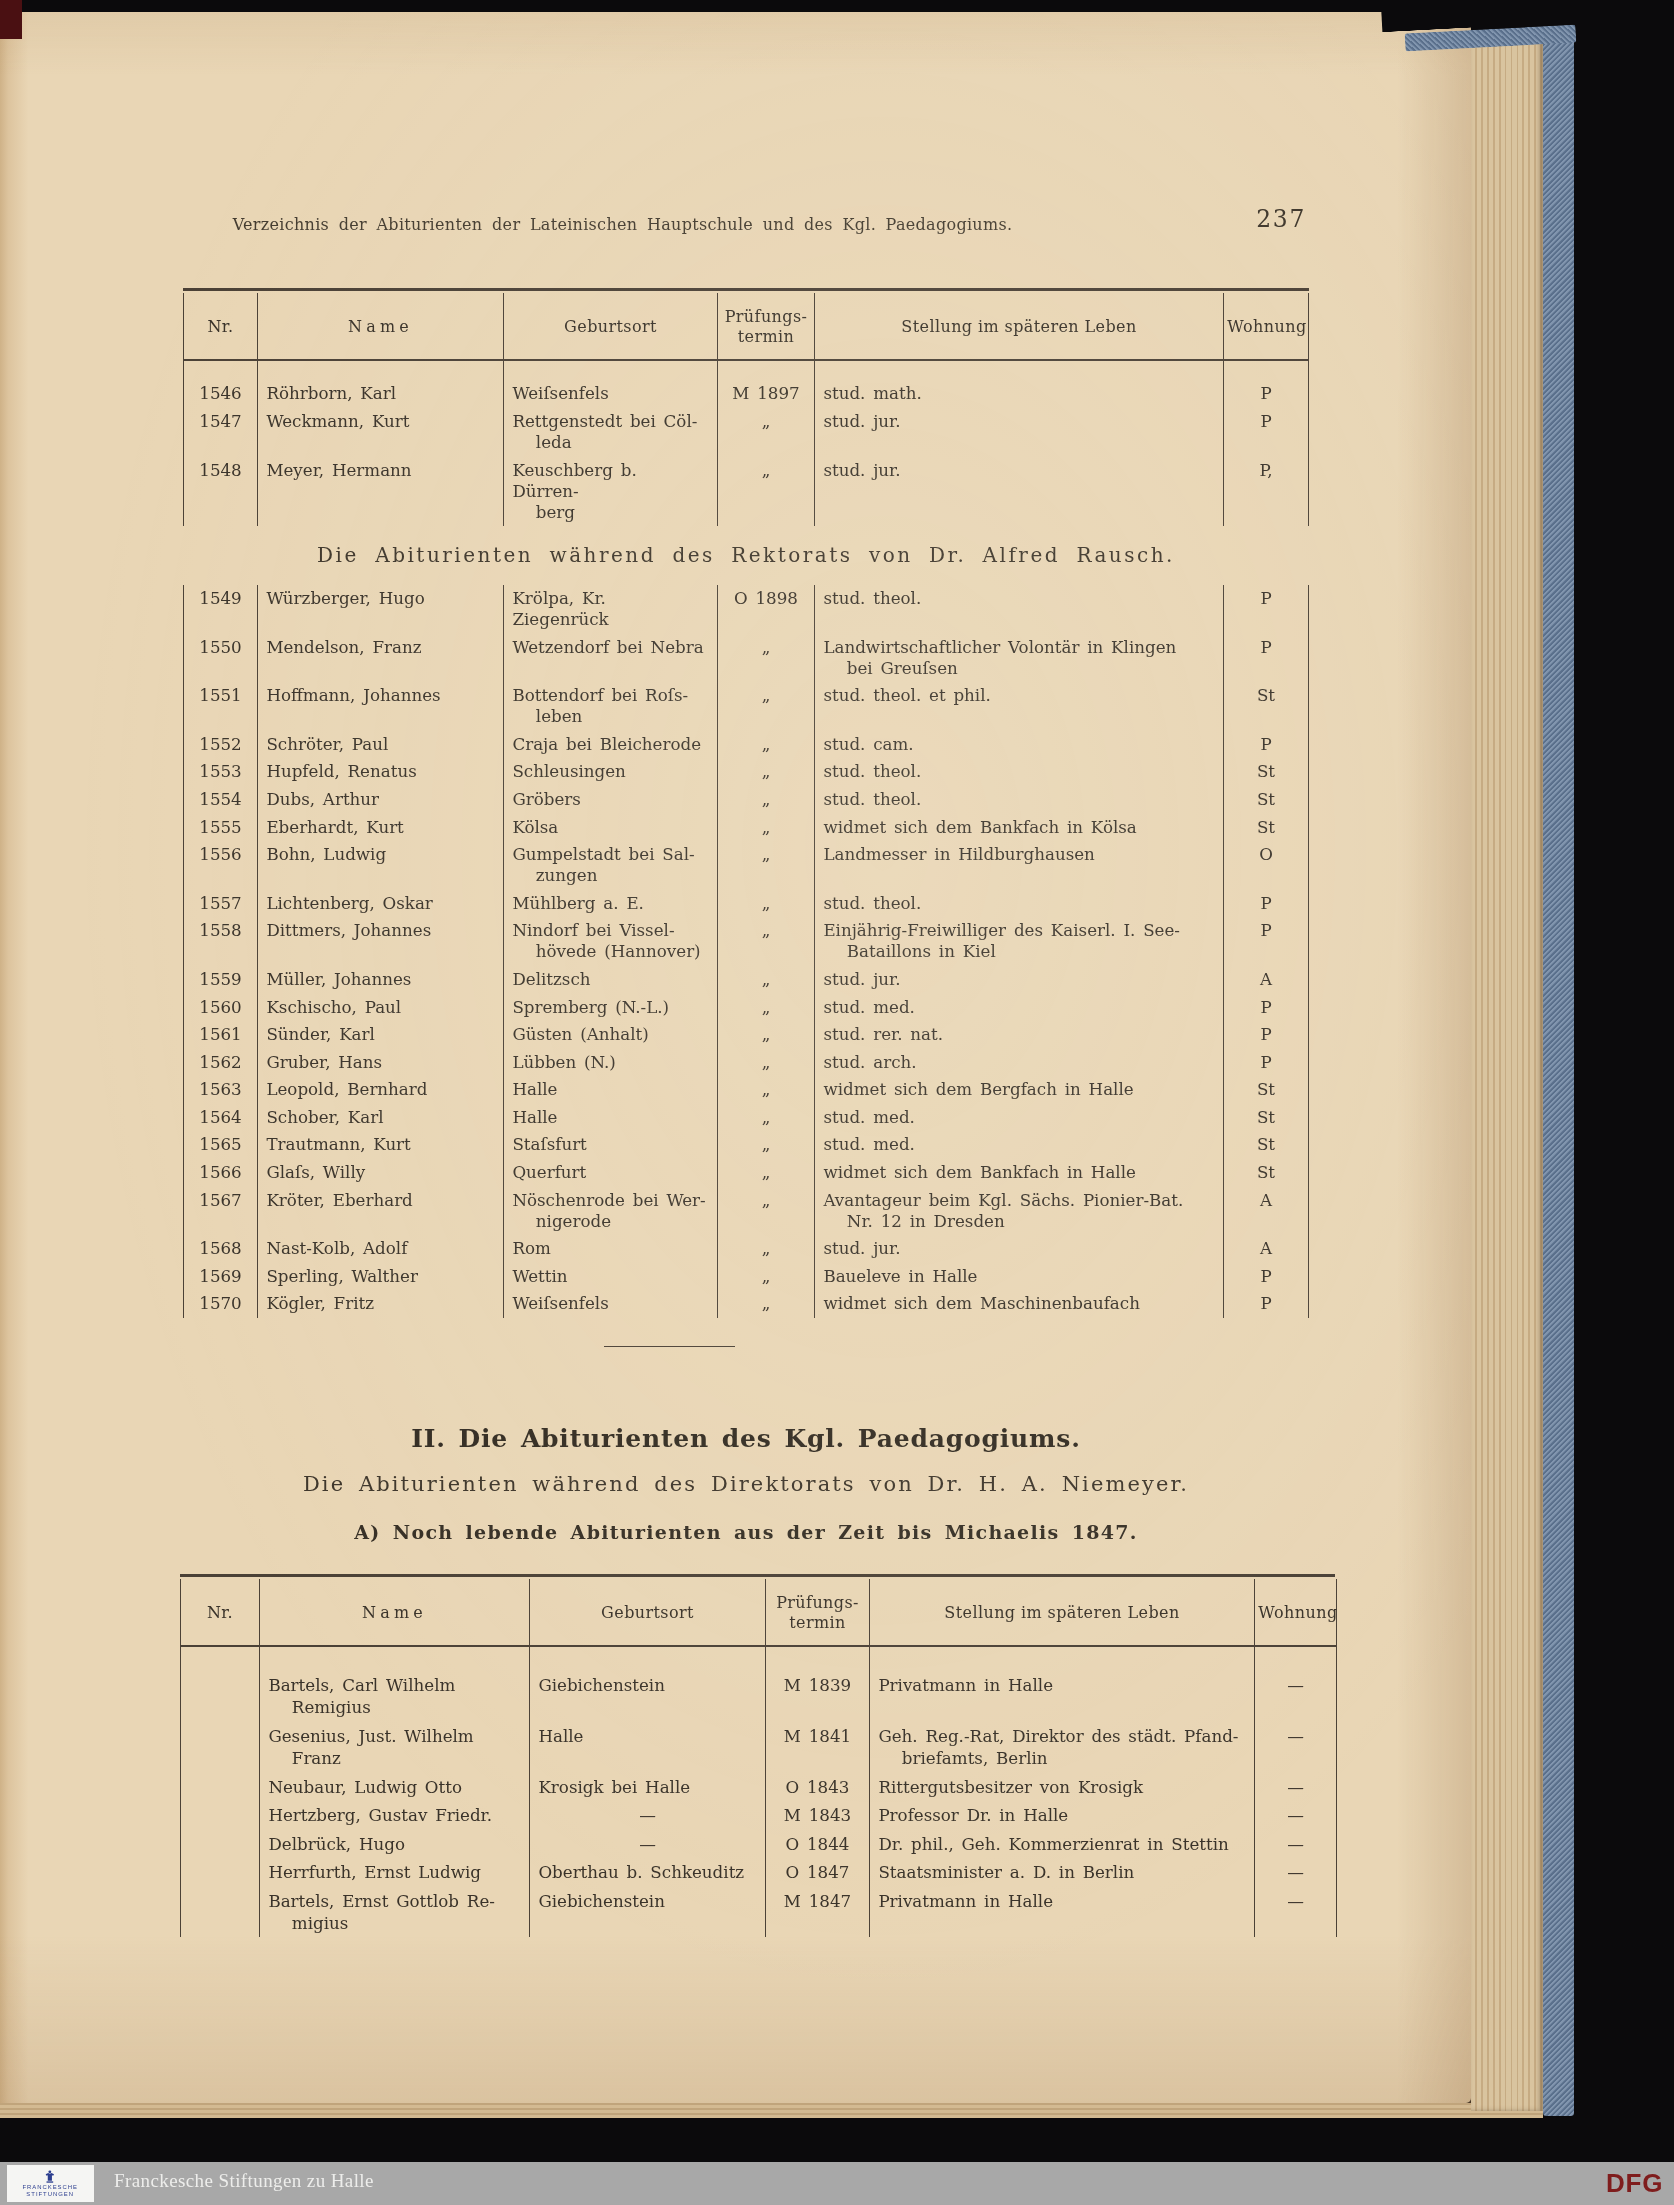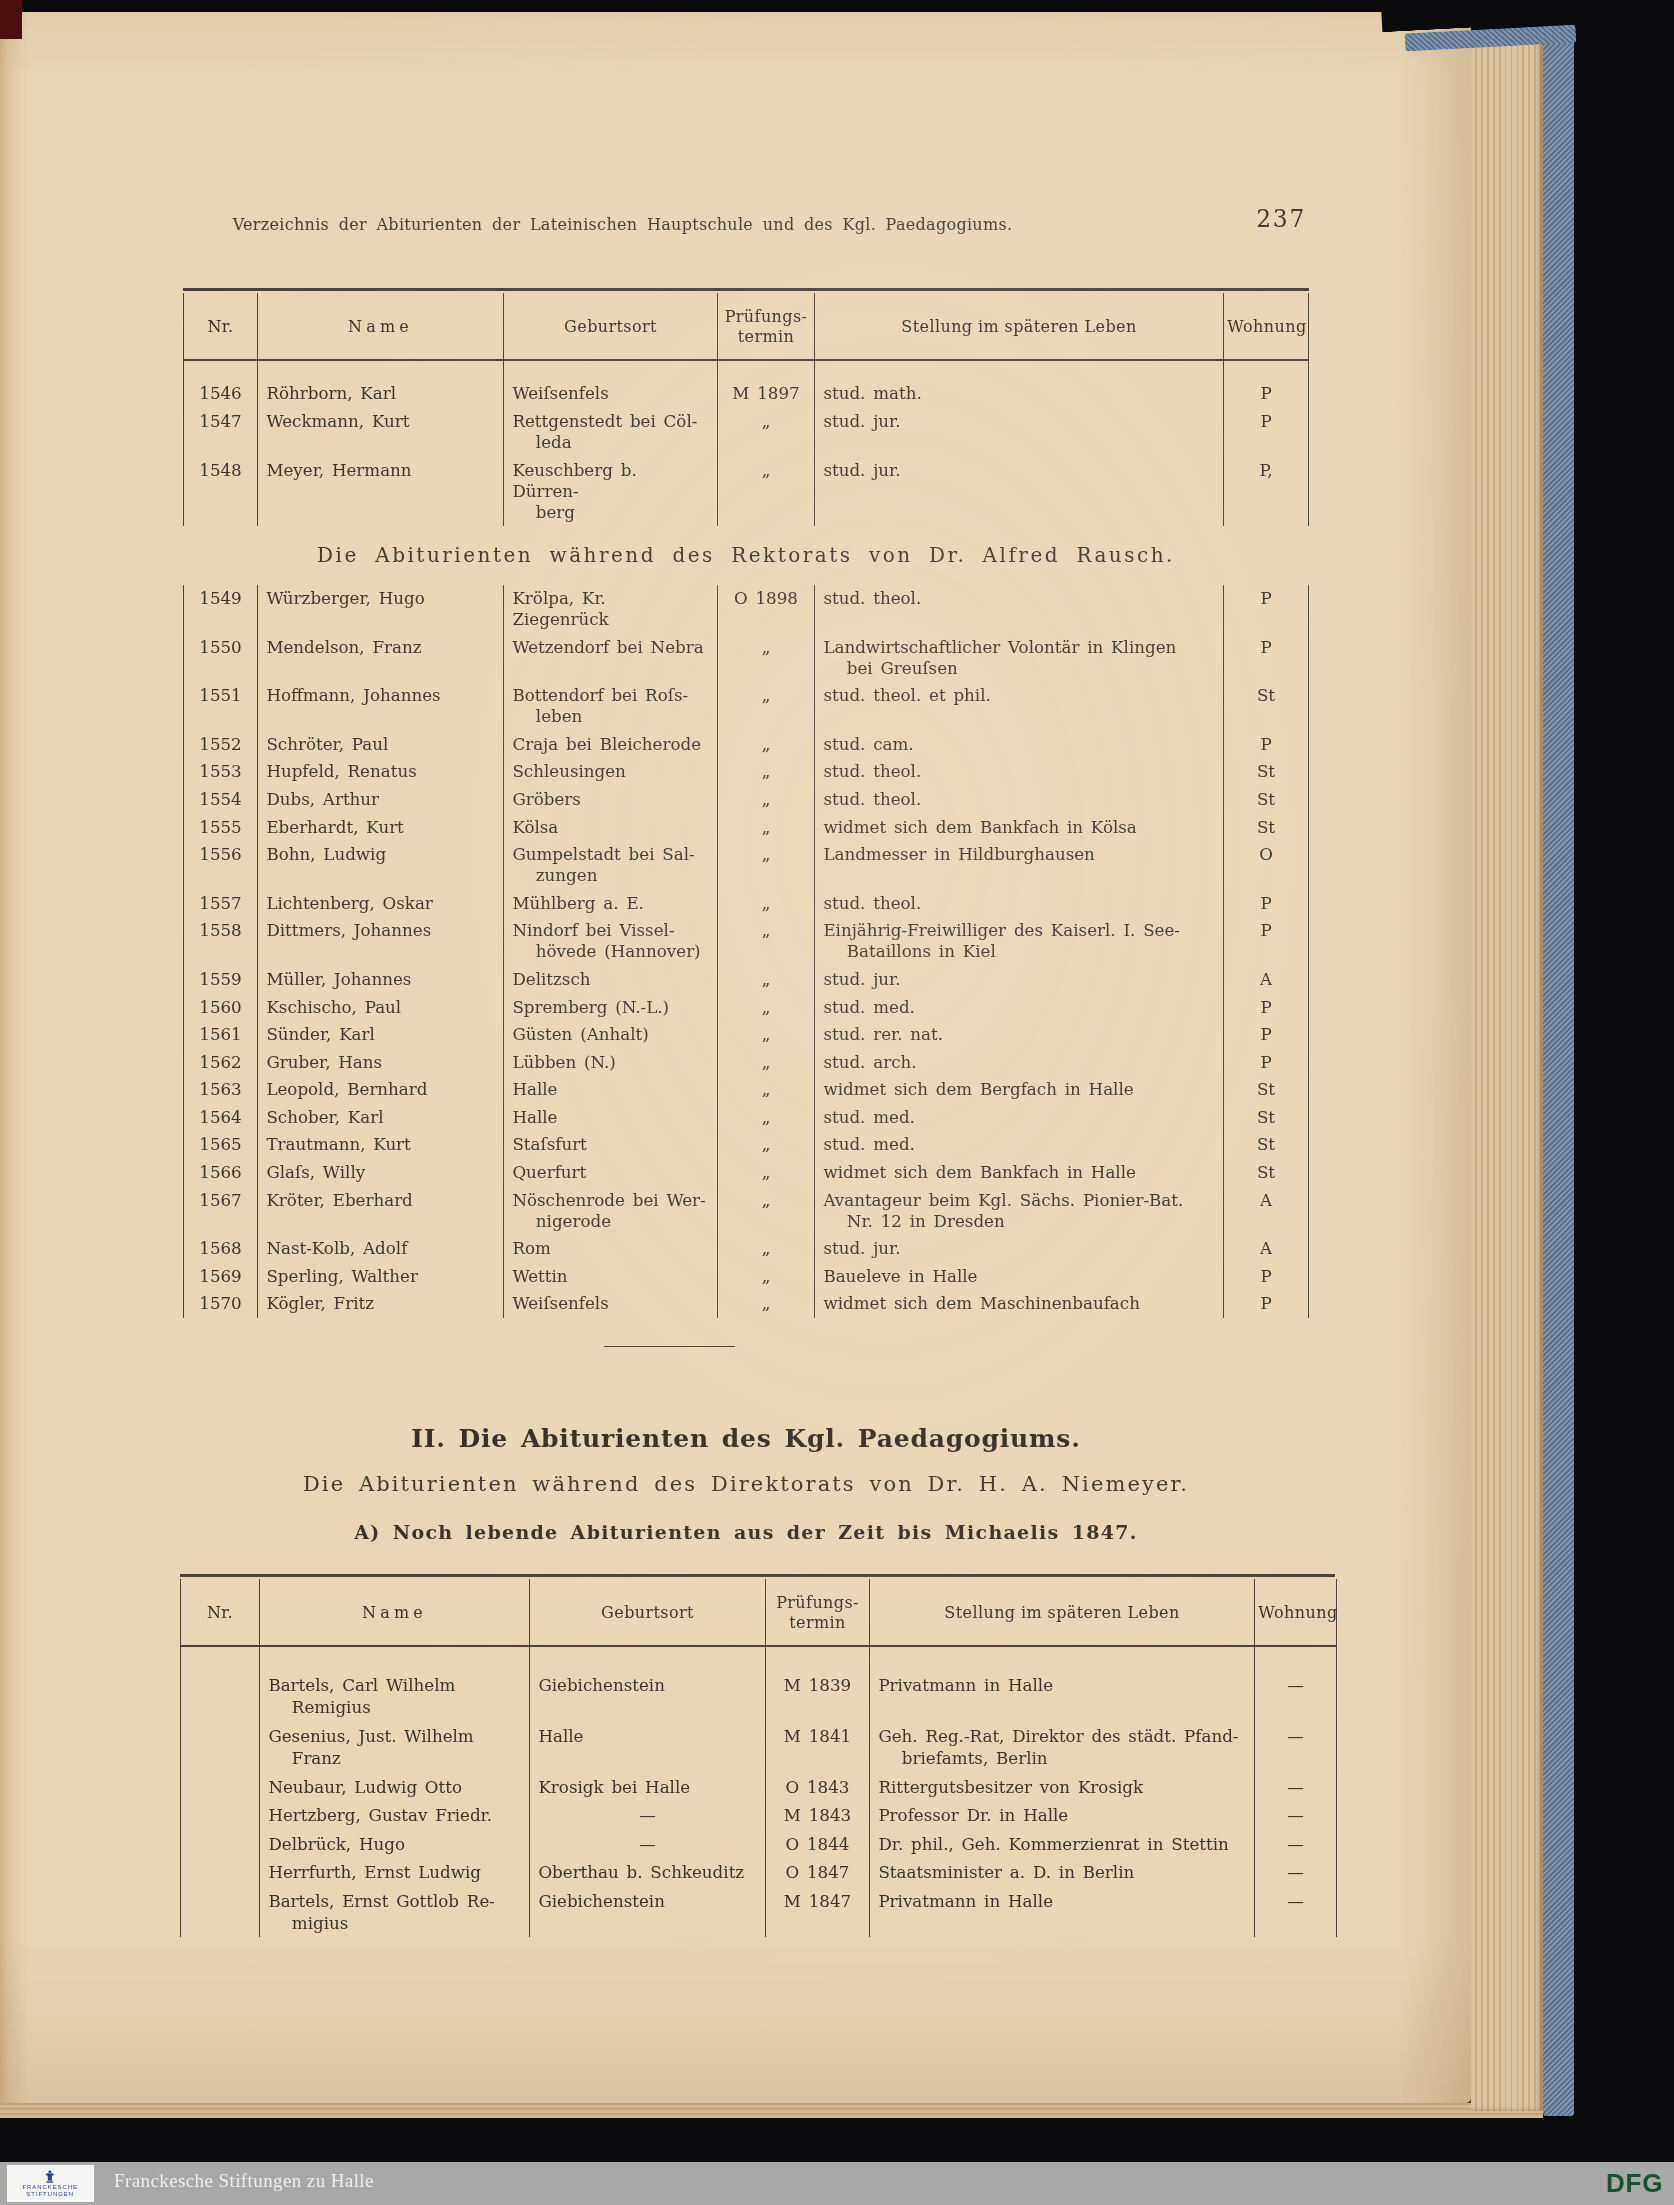--- a/index.html
+++ b/index.html
@@ -87,21 +87,21 @@
   
   .footer-bar{position:absolute;left:0;top:2162px;width:1674px;height:44px;background:var(--footer-bar);}
   .logo-box{position:absolute;left:6.7px;top:3.3px;width:87px;height:37px;background:#f5f5f3;
         display:flex;flex-direction:column;align-items:center;justify-content:center;gap:0.8px;}
   .logo-glyph{width:11.7px;height:13.4px;}
   .logo-line{font-family:"Liberation Sans",sans-serif;font-size:5.9px;line-height:6.7px;
         letter-spacing:1px;color:var(--logo-blue);}
   .footer-text{position:absolute;left:114px;top:8.4px;font-size:19px;color:#ededeb;
         font-family:"Liberation Serif",serif;letter-spacing:0.4px;}
   .dfg{position:absolute;left:1606px;top:5.9px;font-family:"Liberation Sans",sans-serif;
-        font-weight:bold;font-size:26px;color:#14532d;letter-spacing:0.8px;font-stretch:condensed;}
+        font-weight:bold;font-size:26px;color:#7f1d1d;letter-spacing:0.8px;font-stretch:condensed;}
 </style>
 </head>
 <body>
 
 <div class="stage">
 
   <div class="page">
 
     <div class="running-head">Verzeichnis der Abiturienten der Lateinischen Hauptschule und des Kgl. Paedagogiums.</div>
     <div class="page-no">237</div>

